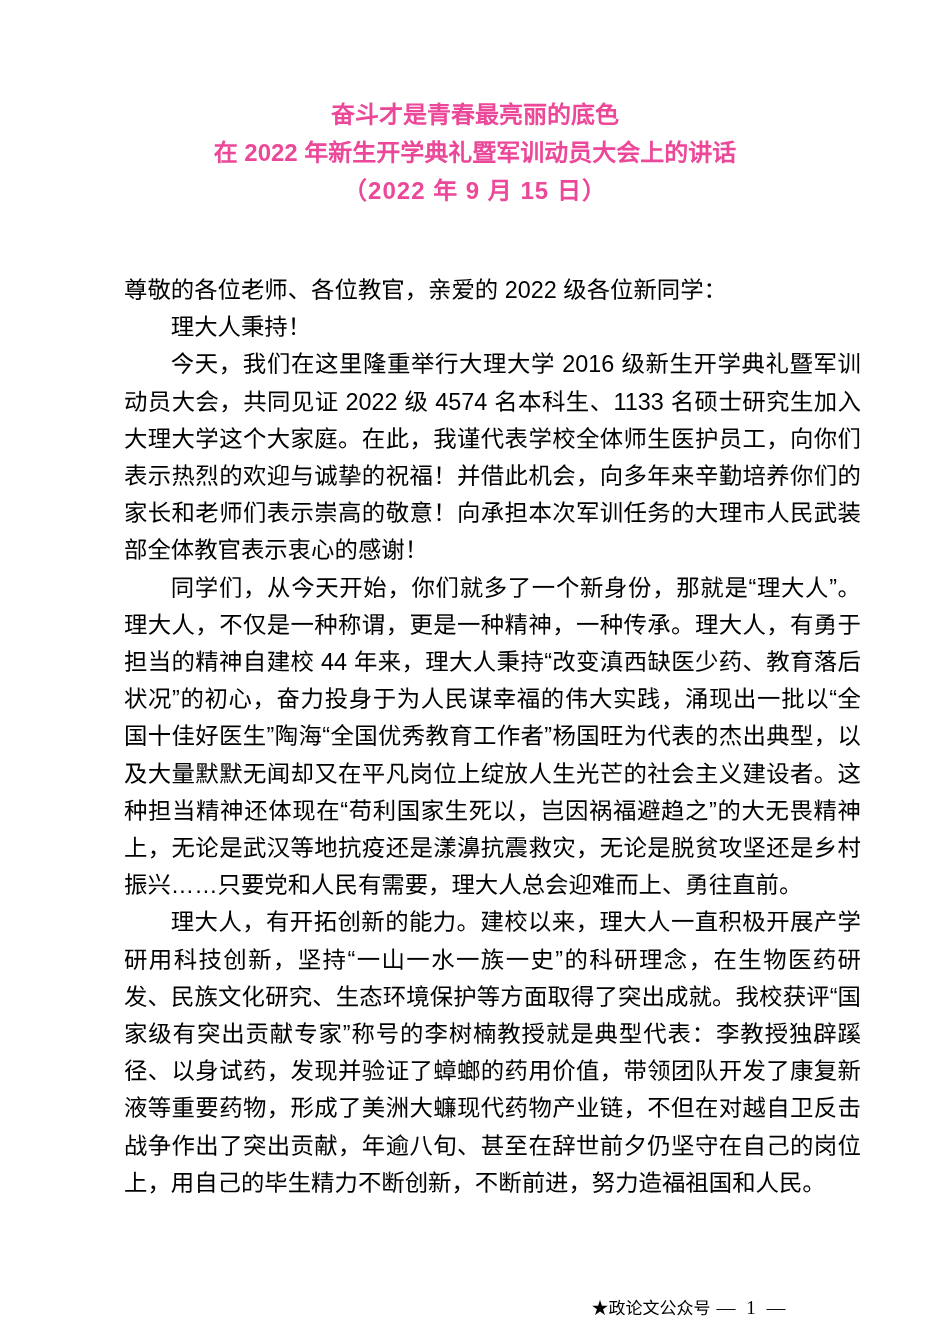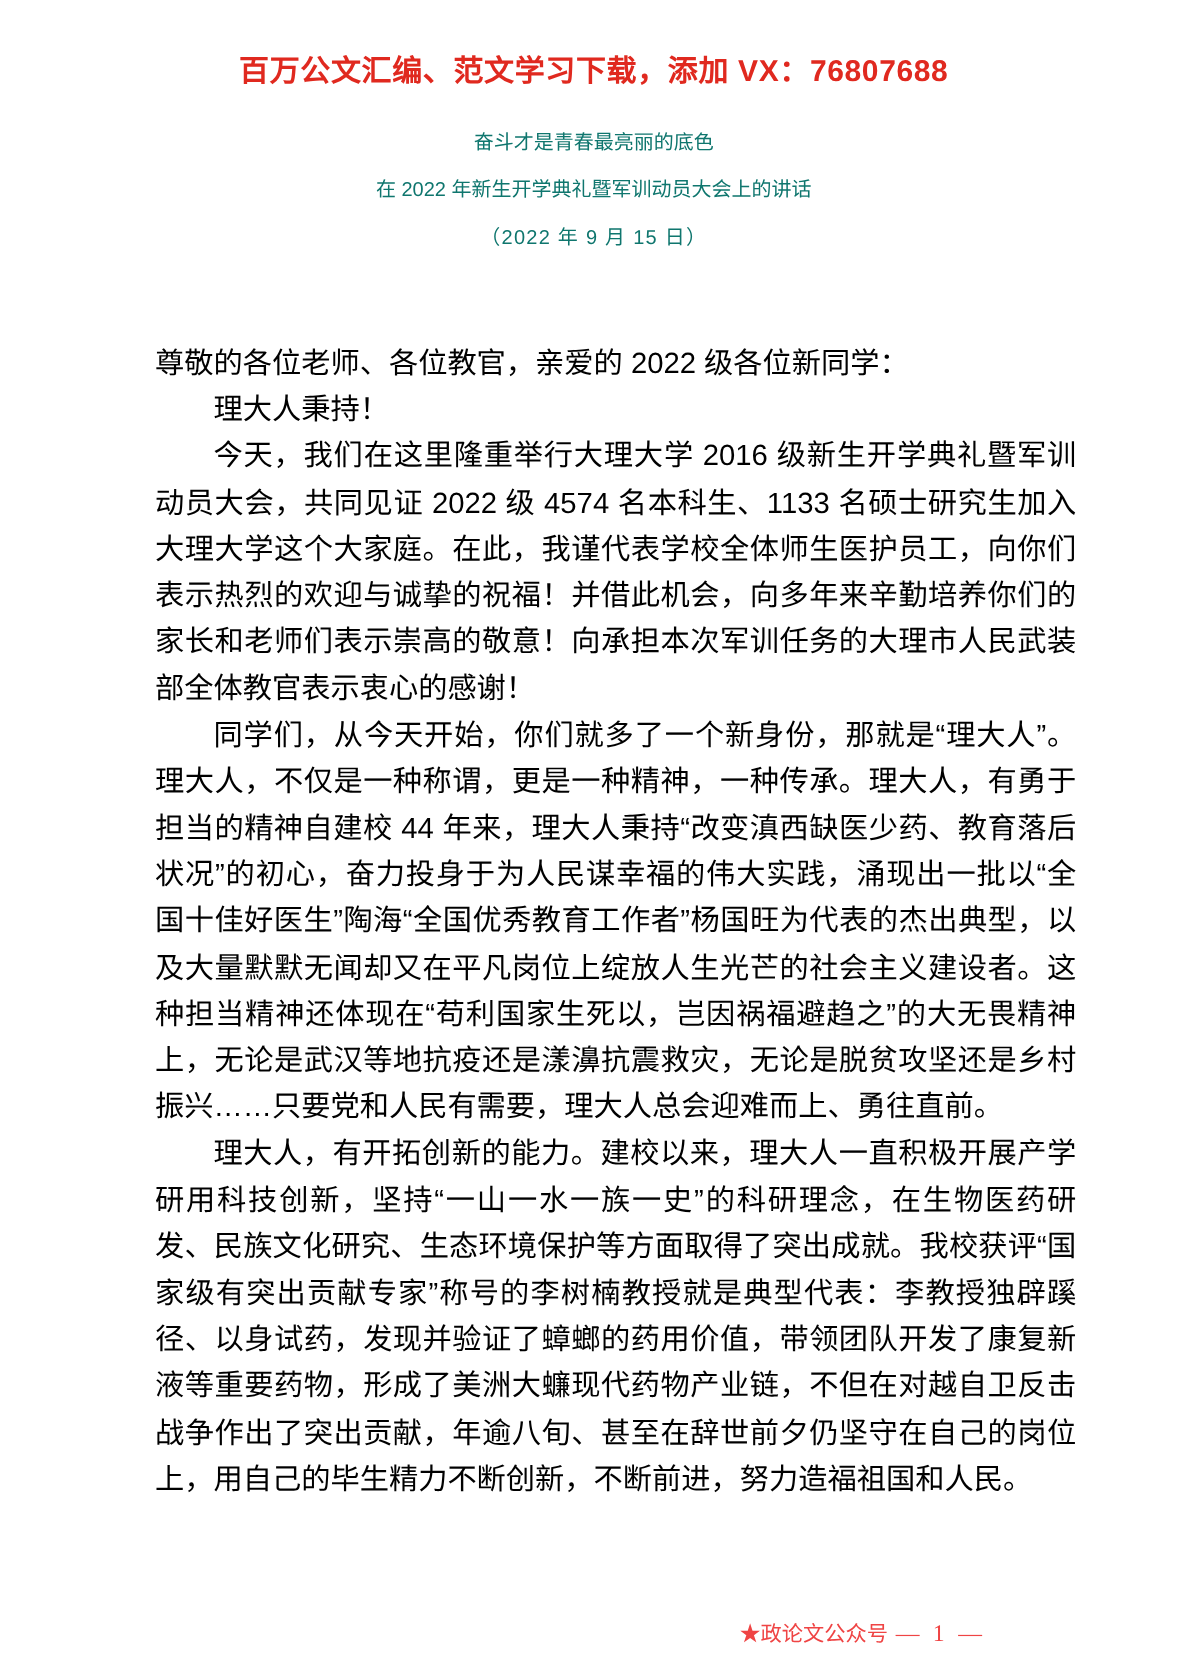--- a/index.html
+++ b/index.html
@@ -42,24 +42,24 @@
 
   
   .title-block {
     position: absolute;
     top: 96px;
     left: 0;
     width: 950px;
     text-align: center;
   }
   .title-line {
-    font-size: 16px;
+    font-size: 24px;
     line-height: 38px;
-    font-weight: 400;
-    color: #0f766e;
+    font-weight: 700;
+    color: #ec4899;
     white-space: nowrap;
   }
   .title-line.t-date {
     letter-spacing: 1px;
   }
 
   
   .body-block {
     position: absolute;
     top: 272px;
@@ -83,21 +83,21 @@
   
   .footer {
     position: absolute;
     left: 0;
     top: 1296px;
     width: 950px;
     text-align: center;
     white-space: nowrap;
     font-size: 19px;
     line-height: 24px;
-    color: #ef4444;
+    color: #000000;
   }
   .footer-inner {
     display: inline-block;
     position: relative;
     left: 215px;
   }
   .footer-brand {
     font-family: "DejaVu Serif", "Liberation Serif", serif;
     font-size: 17px;
     letter-spacing: 0px;
@@ -107,21 +107,20 @@
     font-size: 19px;
     letter-spacing: 3px;
     margin-left: 6px;
   }
 </style>
 </head>
 <body>
 
 <div class="page">
 
-  <div class="promo-header" style="color: rgb(224, 41, 31);">百万公文汇编、范文学习下载，添加 VX：76807688</div>
 
   <div class="title-block">
     <div class="title-line t-main">奋斗才是青春最亮丽的底色</div>
     <div class="title-line t-sub">在 2022 年新生开学典礼暨军训动员大会上的讲话</div>
     <div class="title-line t-date">（2022 年 9 月 15 日）</div>
   </div>
 
   <div class="body-block">
     <p class="para">尊敬的各位老师、各位教官，亲爱的 2022 级各位新同学：</p>
     <p class="para indent">理大人秉持！</p>

